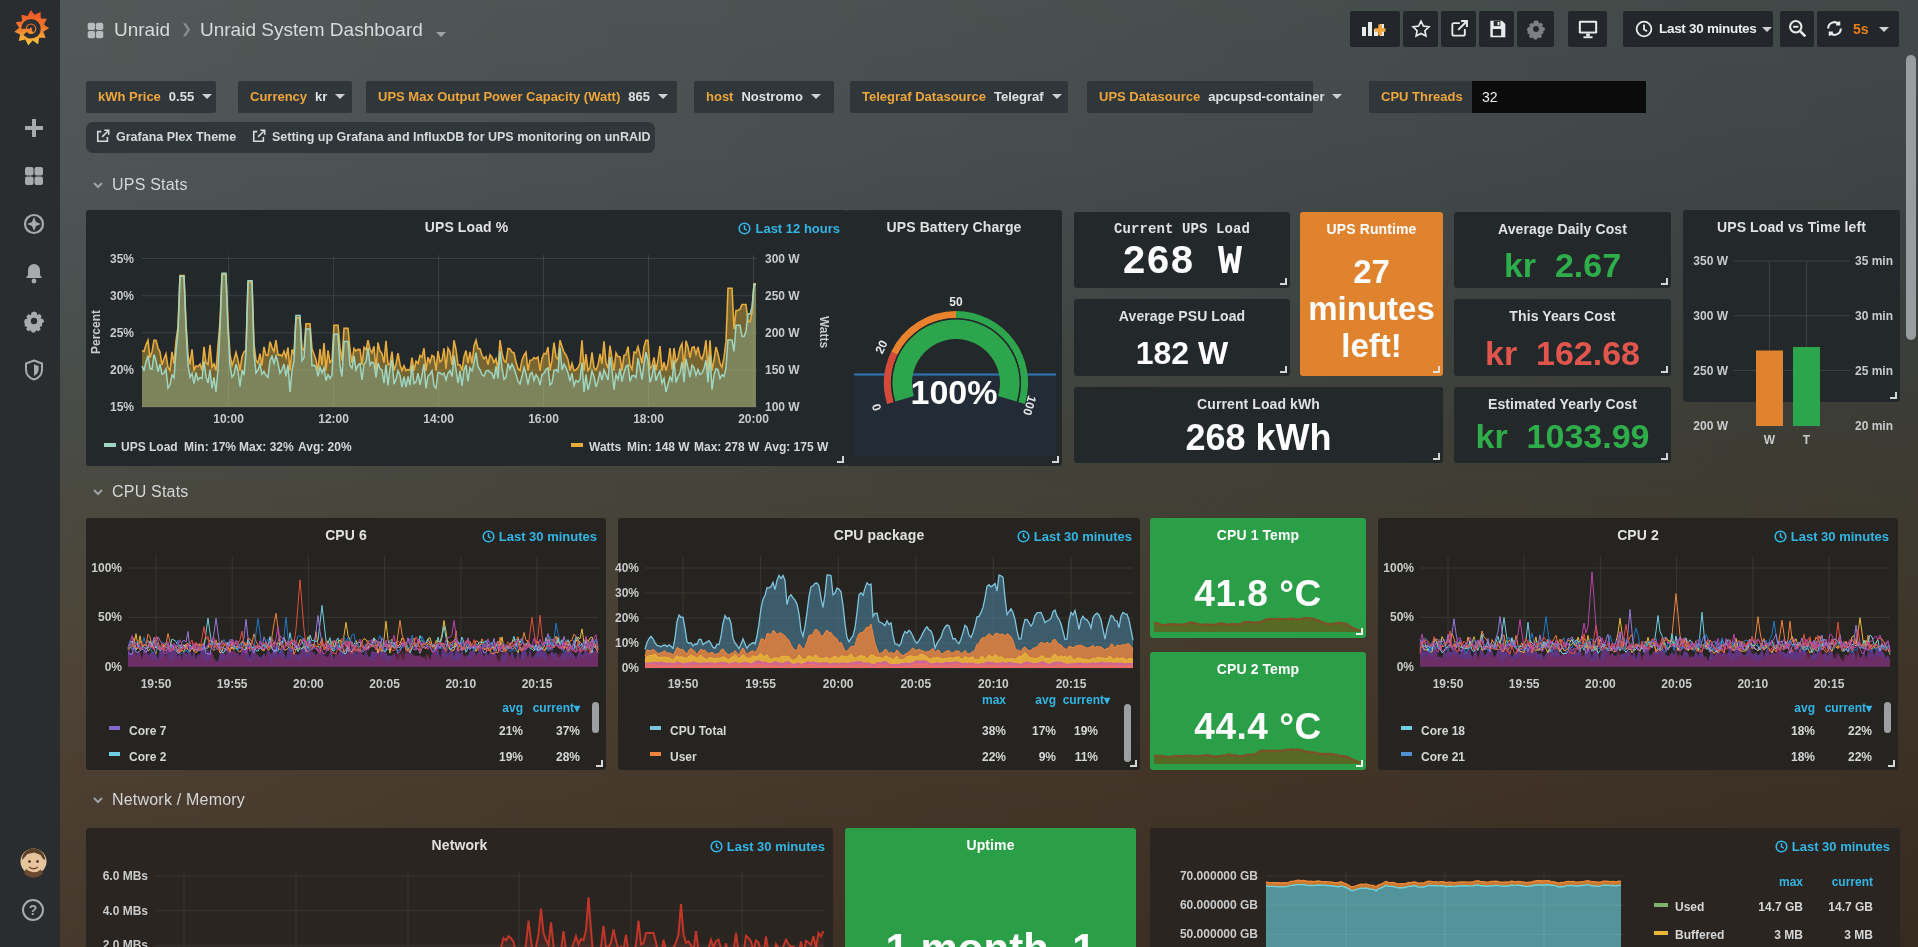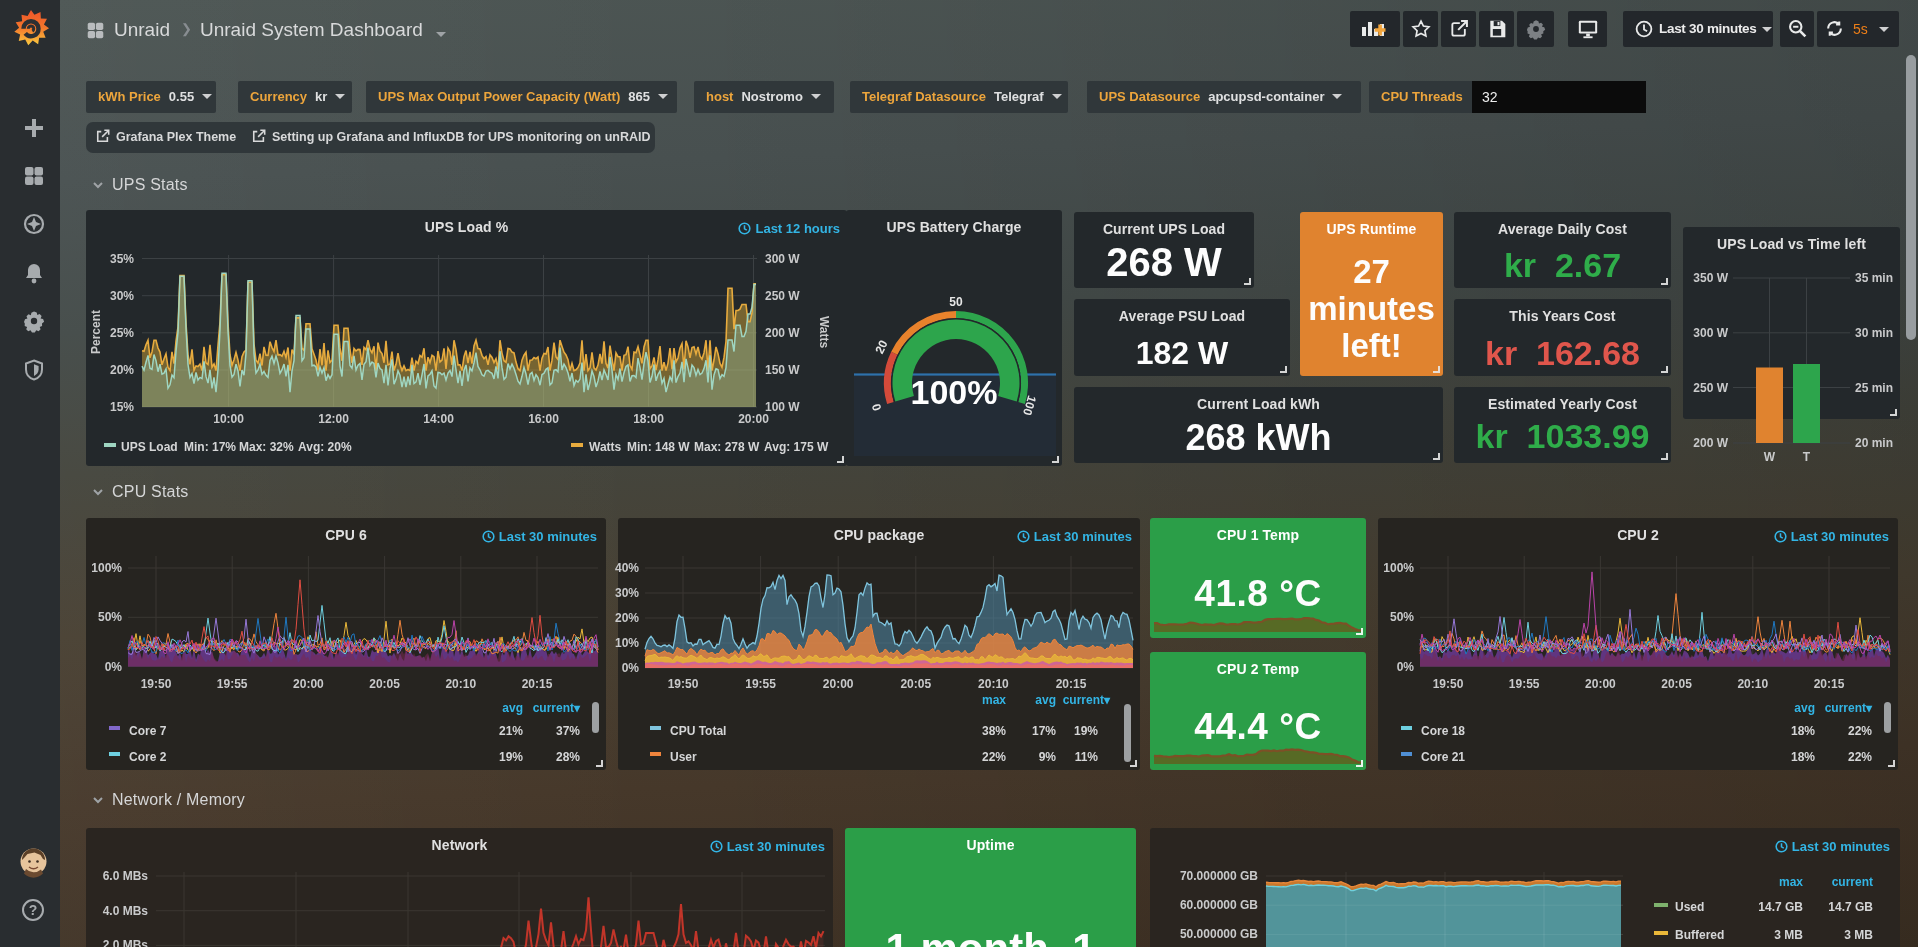--- a/index.html
+++ b/index.html
@@ -141,29 +141,29 @@
       <circle cx="10" cy="10" r="6.5" fill="none" stroke="#e9eaea" stroke-width="2.4"></circle>
       <path d="M7 10h6" stroke="#e9eaea" stroke-width="2.2"></path>
       <path d="M15 15l6 6" stroke="#e9eaea" stroke-width="3"></path>
     </svg>
   </div>
 <div class="navbtn" style="left:1817px;width:82px">
     <svg style="left:8px;top:8px" width="19" height="19" viewBox="0 0 24 24">
       <path d="M4 12a8 8 0 0 1 14-5.2M18 3v4h-4" fill="none" stroke="#e9eaea" stroke-width="2.6"></path>
       <path d="M20 12a8 8 0 0 1-14 5.2M6 21v-4h4" fill="none" stroke="#e9eaea" stroke-width="2.6"></path>
     </svg>
-<span style="position:absolute;left:36px;top:0;line-height:36px;color:#ec7e18;font-size:14px;font-weight:400">5s</span>
+<span style="position:absolute;left:36px;top:0;line-height:36px;color:#ec7e18;font-size:14px;font-weight:700">5s</span>
 <span style="position:absolute;left:62px;top:16px;width:0;height:0;border-left:5px solid transparent;border-right:5px solid transparent;border-top:5px solid #cfd0d1"></span>
   </div>
 <div class="pill" style="left:86px;top:81px;width:130px"><span class="lab">kWh Price</span><span class="val">0.55</span><span class="car"></span></div>
 <div class="pill" style="left:238px;top:81px;width:114px"><span class="lab">Currency</span><span class="val">kr</span><span class="car"></span></div>
 <div class="pill" style="left:366px;top:81px;width:311px"><span class="lab">UPS Max Output Power Capacity (Watt)</span><span class="val">865</span><span class="car"></span></div>
 <div class="pill" style="left:694px;top:81px;width:140px"><span class="lab">host</span><span class="val">Nostromo</span><span class="car"></span></div>
 <div class="pill" style="left:850px;top:81px;width:218px"><span class="lab">Telegraf Datasource</span><span class="val">Telegraf</span><span class="car"></span></div>
-<div class="pill" style="left:1087px;top:81px;width:274px"><span class="lab">UPS Datasource</span><span class="val">apcupsd-container</span><span class="car"></span></div>
+<div class="pill" style="left:1087px;top:81px;width:226px"><span class="lab">UPS Datasource</span><span class="val">apcupsd-container</span><span class="car"></span></div>
 <div class="pill" style="left:1369px;top:81px;width:103px;border-radius:2px 0 0 2px"><span class="lab">CPU Threads</span></div>
 <div class="abs" style="left:1472px;top:81px;width:174px;height:32px;background:#0b0b0b;color:#eee;font-size:14px;line-height:32px;padding-left:10px">32</div>
 <div class="abs" style="left:86px;top:122px;width:569px;height:31px;background:#30373a;border-radius:7px;font-size:12.5px;font-weight:700;color:#d8d9da;line-height:31px;white-space:nowrap">
 <span style="position:absolute;left:10px;top:0"><svg width="14" height="14" viewBox="0 0 16 16" style="position:relative;top:2px">
         <path d="M6 3H2v11h11V9" fill="none" stroke="#d8d9da" stroke-width="1.8"></path>
         <path d="M7 9l7-7" stroke="#d8d9da" stroke-width="1.8"></path>
         <path d="M9.5 1.5h5v5" fill="none" stroke="#d8d9da" stroke-width="1.8"></path>
       </svg></span>
     <span style="position:absolute;left:30px">Grafana Plex Theme</span>
 <span style="position:absolute;left:166px;top:0"><svg width="14" height="14" viewBox="0 0 16 16" style="position:relative;top:2px">
@@ -246,21 +246,21 @@
       <path d="M47.8,192.0A65,65 0 1 1 172.2,192.0L170.7,191.6A63.5,63.5 0 1 0 49.3,191.6Z" fill="#23282b"></path>
       <path d="M49.3,191.6A63.5,63.5 0 1 1 170.7,191.6L152.1,185.9A44,44 0 1 0 67.9,185.9Z" fill="#2da54c"></path>
       <text x="0" y="0" transform="translate(31.6,197.0) rotate(-107)" text-anchor="middle" dominant-baseline="middle" class="glab">0</text>
       <text x="0" y="0" transform="translate(36.2,137.3) rotate(-64)" text-anchor="middle" dominant-baseline="middle" class="glab">20</text>
       <text x="0" y="0" transform="translate(110.0,93.0) rotate(0)" text-anchor="middle" dominant-baseline="middle" class="glab">50</text>
       <text x="0" y="0" transform="translate(182.7,195.2) rotate(107)" text-anchor="middle" dominant-baseline="middle" class="glab">100</text>
       <text x="108" y="194" text-anchor="middle" fill="#fff" font-size="34" font-weight="700">100%</text>
     </svg>
 <div class="corner"></div>
   </div>
-<div class="panel r1" style="left:1074px;top:212px;width:180px;height:76px;">
+<div class="panel r1" style="left:1074px;top:212px;width:216px;height:76px;font-family:Liberation Mono, monospace;">
     <div class="ptitle">Current UPS Load</div>
     <div class="bigval" style="top:28px;font-size:40px">268 W</div>
     <div class="corner"></div>
   </div>
 <div class="panel r1" style="left:1074px;top:299px;width:216px;height:77px;">
     <div class="ptitle">Average PSU Load</div>
     <div class="bigval" style="top:36px;font-size:32px">182 W</div>
     <div class="corner"></div>
   </div>
 <div class="panel r1" style="left:1074px;top:387px;width:369px;height:76px;">
@@ -281,21 +281,21 @@
 <div class="panel r1" style="left:1454px;top:387px;width:217px;height:76px;">
     <div class="ptitle">Estimated Yearly Cost</div>
     <div class="bigval" style="top:30px;font-size:34px"><span style="color:#2fad4a">kr&nbsp;&nbsp;1033.99</span></div>
     <div class="corner"></div>
   </div>
 <div class="panel" style="left:1300px;top:212px;width:143px;height:164px;background:#e0832f">
 <div class="ptitle" style="color:#fff">UPS Runtime</div>
 <div class="bigval" style="top:41px;font-size:33px;line-height:37px">27<br>minutes<br>left!</div>
 <div class="corner"></div>
   </div>
-<div class="panel r1" style="left:1683px;top:227px;width:217px;height:192px">
+<div class="panel r1" style="left:1683px;top:210px;width:217px;height:192px">
 <div class="ptitle">UPS Load vs Time left</div>
 <svg width="217" height="256" viewBox="0 0 217 256">
       <line x1="50" y1="51" x2="167" y2="51" stroke="#3c4144" stroke-width="1"></line>
       <text x="45" y="55" text-anchor="end" class="ax">350 W</text>
       <text x="172" y="55" class="ax">35 min</text>
       <line x1="50" y1="105.8" x2="167" y2="105.8" stroke="#3c4144" stroke-width="1"></line>
       <text x="45" y="109.8" text-anchor="end" class="ax">300 W</text>
       <text x="172" y="109.8" class="ax">30 min</text>
       <line x1="50" y1="160.5" x2="167" y2="160.5" stroke="#3c4144" stroke-width="1"></line>
       <text x="45" y="164.5" text-anchor="end" class="ax">250 W</text>

